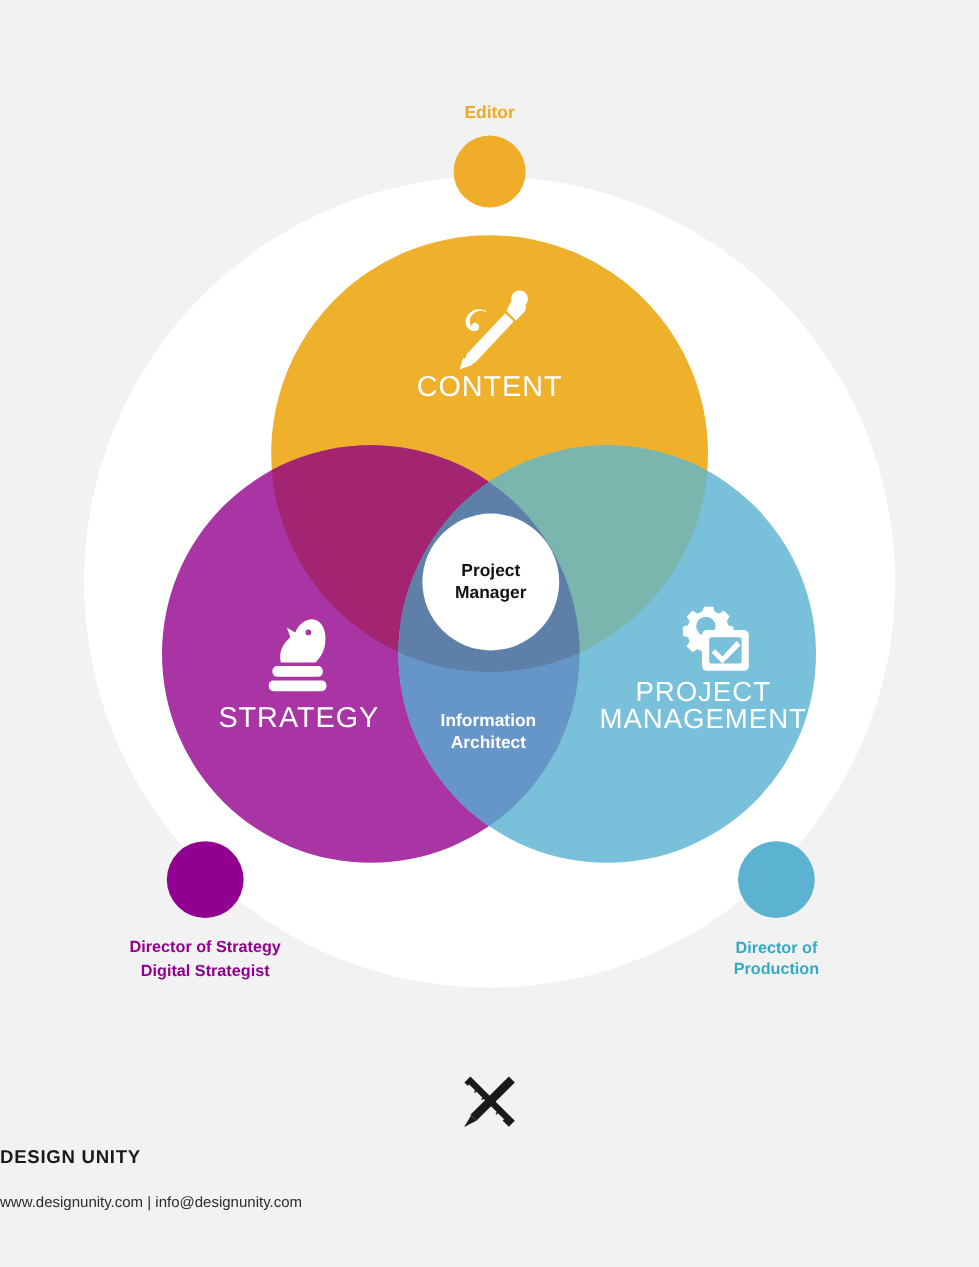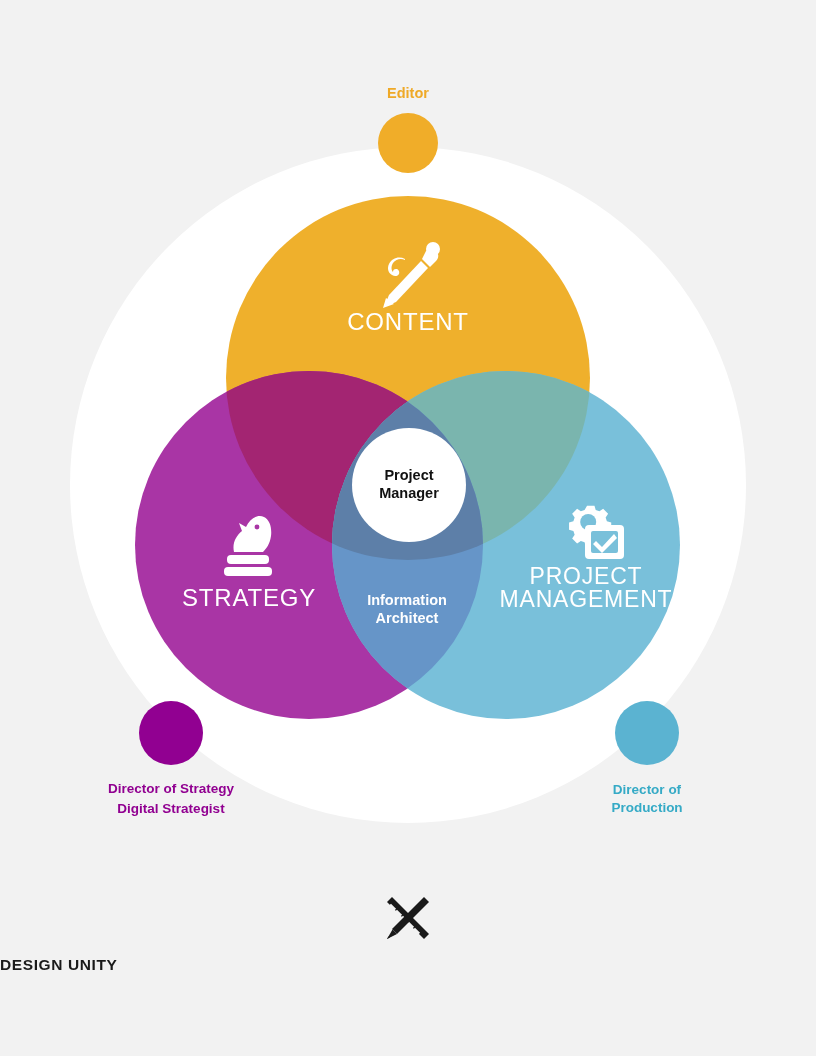--- a/index.html
+++ b/index.html
@@ -172,13 +172,14 @@
         <rect x="33.5" y="35.5" width="2.3" height="7.2" transform="rotate(-45 34.6 39)"></rect>
         <rect x="39.5" y="41.5" width="2.3" height="7.2" transform="rotate(-45 40.6 45)"></rect>
       </g>
 
       <path d="M 48 11 L 53 16 L 21 48 L 16 43 Z"></path>
       <path d="M 16.5 43.5 L 21 48 L 11 53 Z"></path>
       <path d="M 12.6 50.2 L 11 53 L 13.9 51.5 Z" fill="#1a1a1a"></path>
     </g>
   </svg>
   <div class="brand-name">DESIGN UNITY</div>
+  <div class="brand-contact">www.designunity.com | info@designunity.com</div>
 </div>
 
 </body></html>

